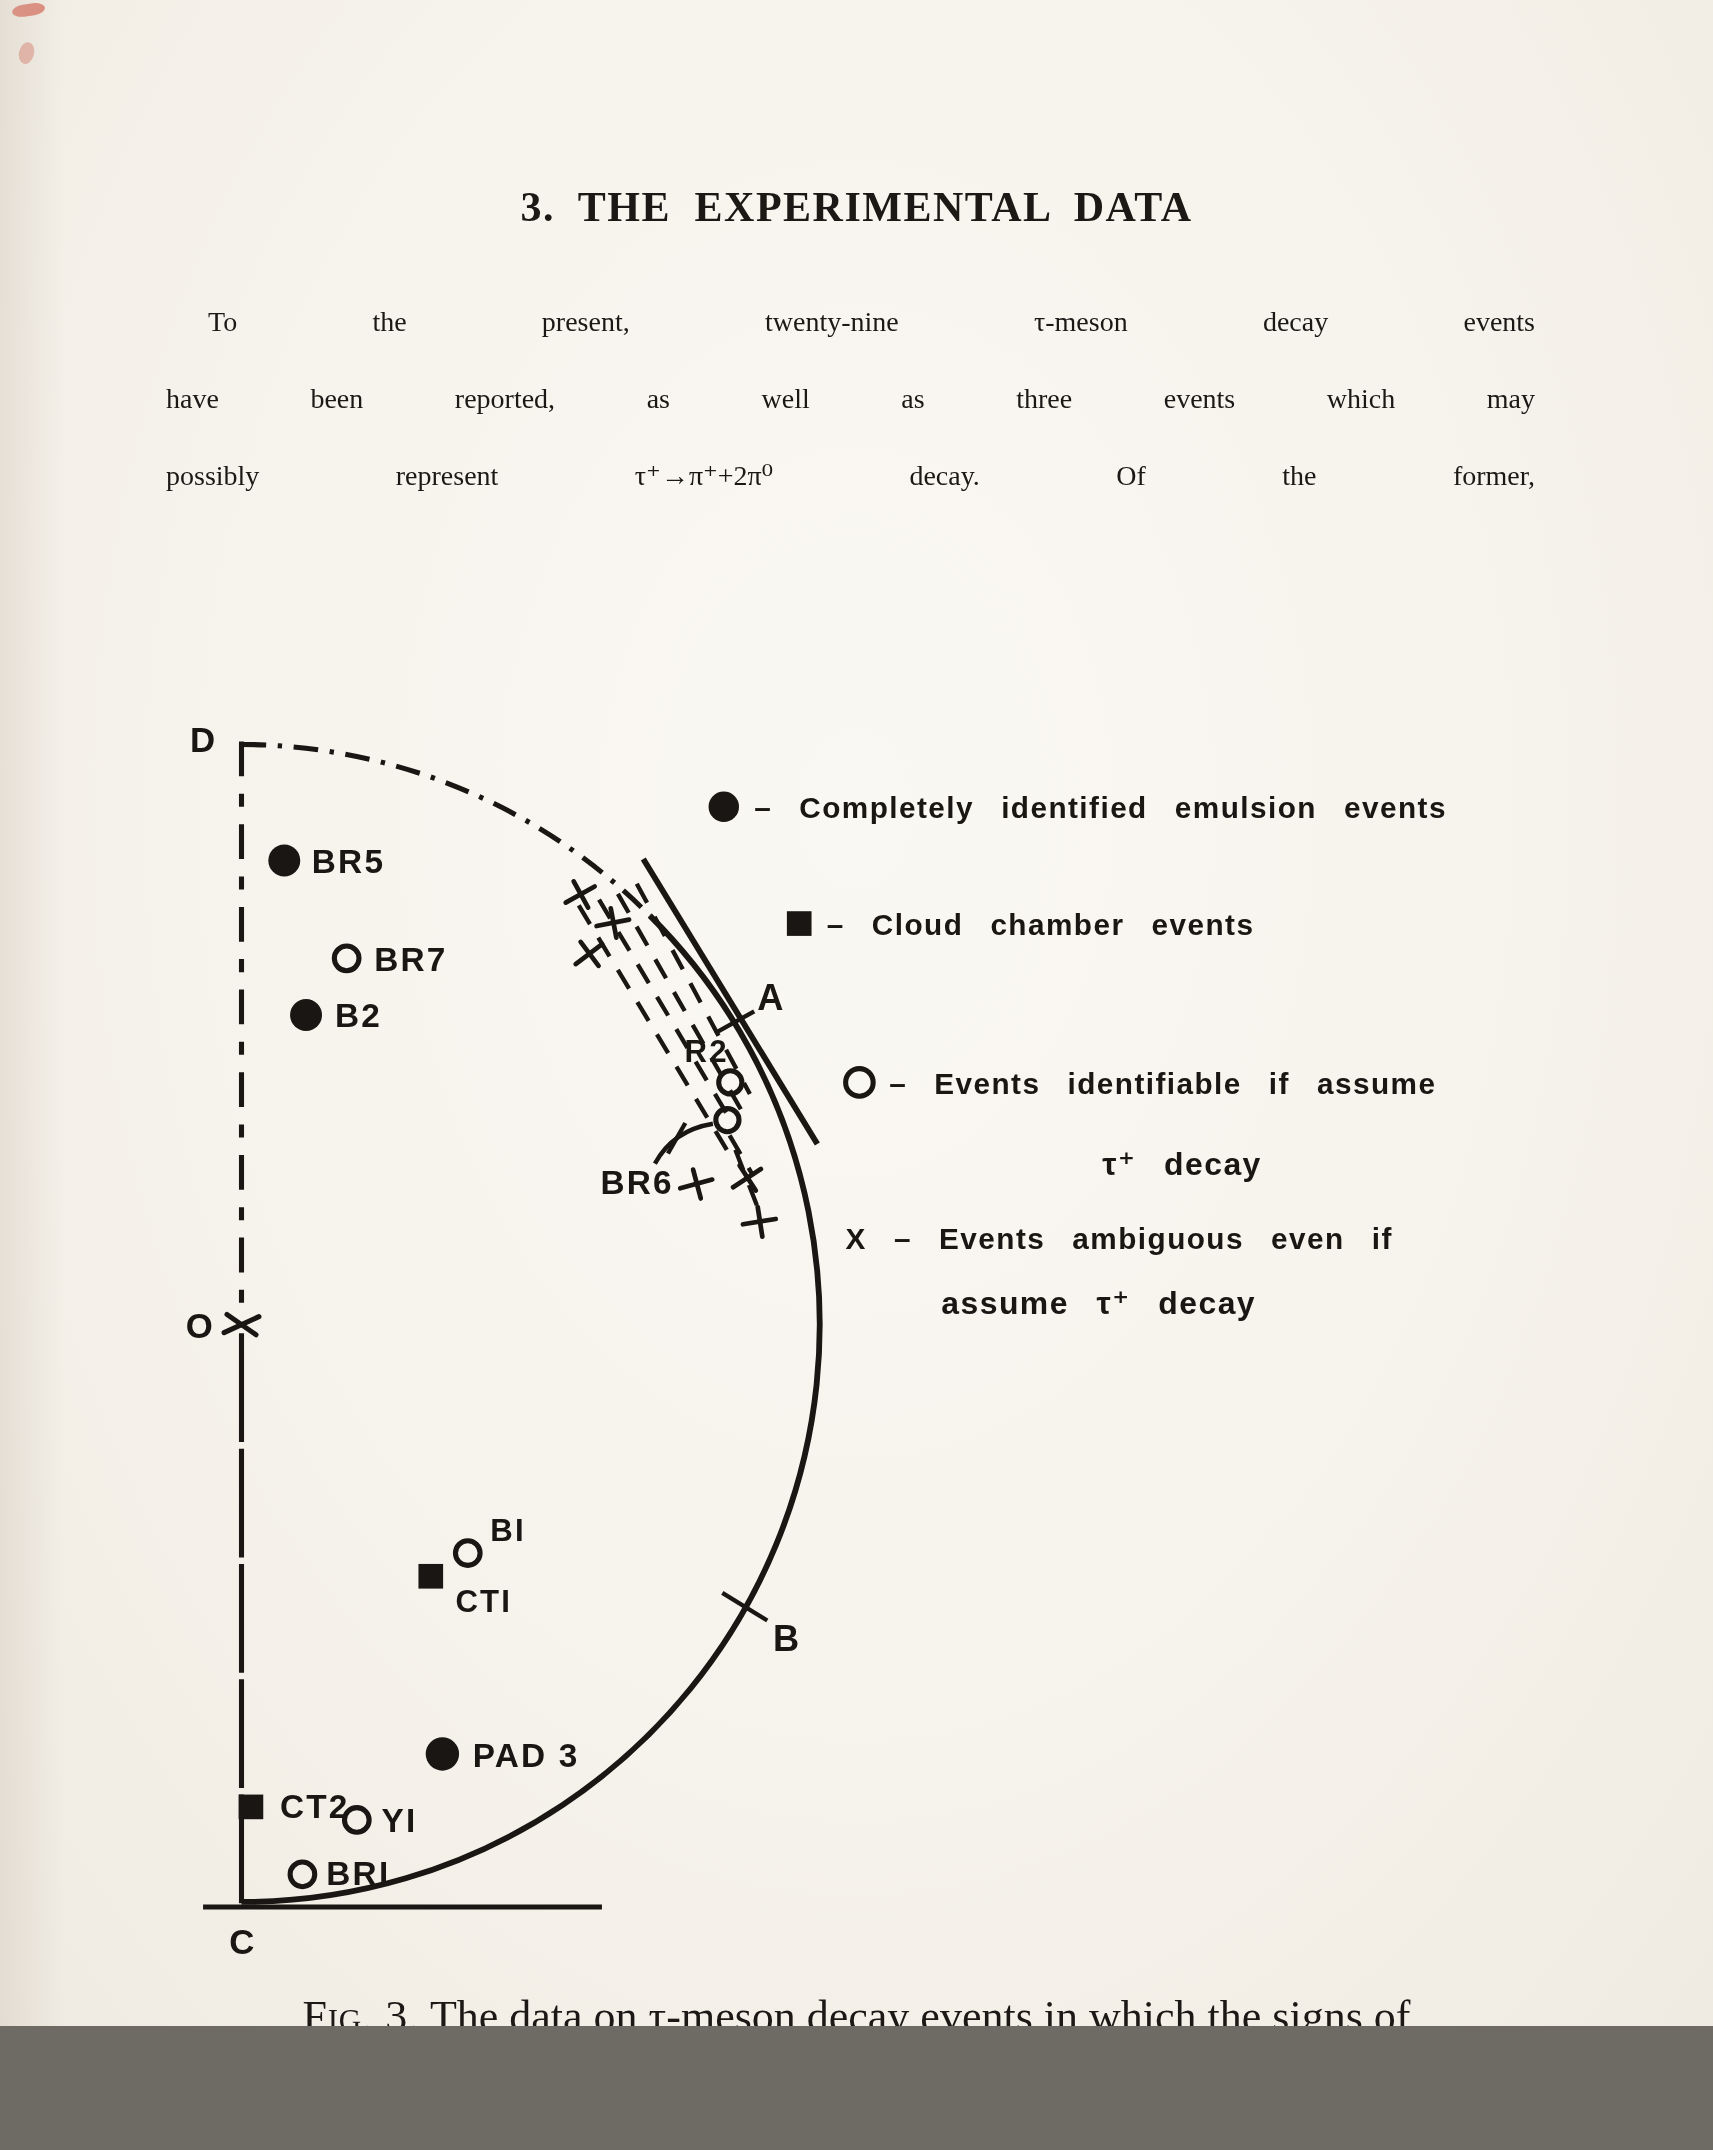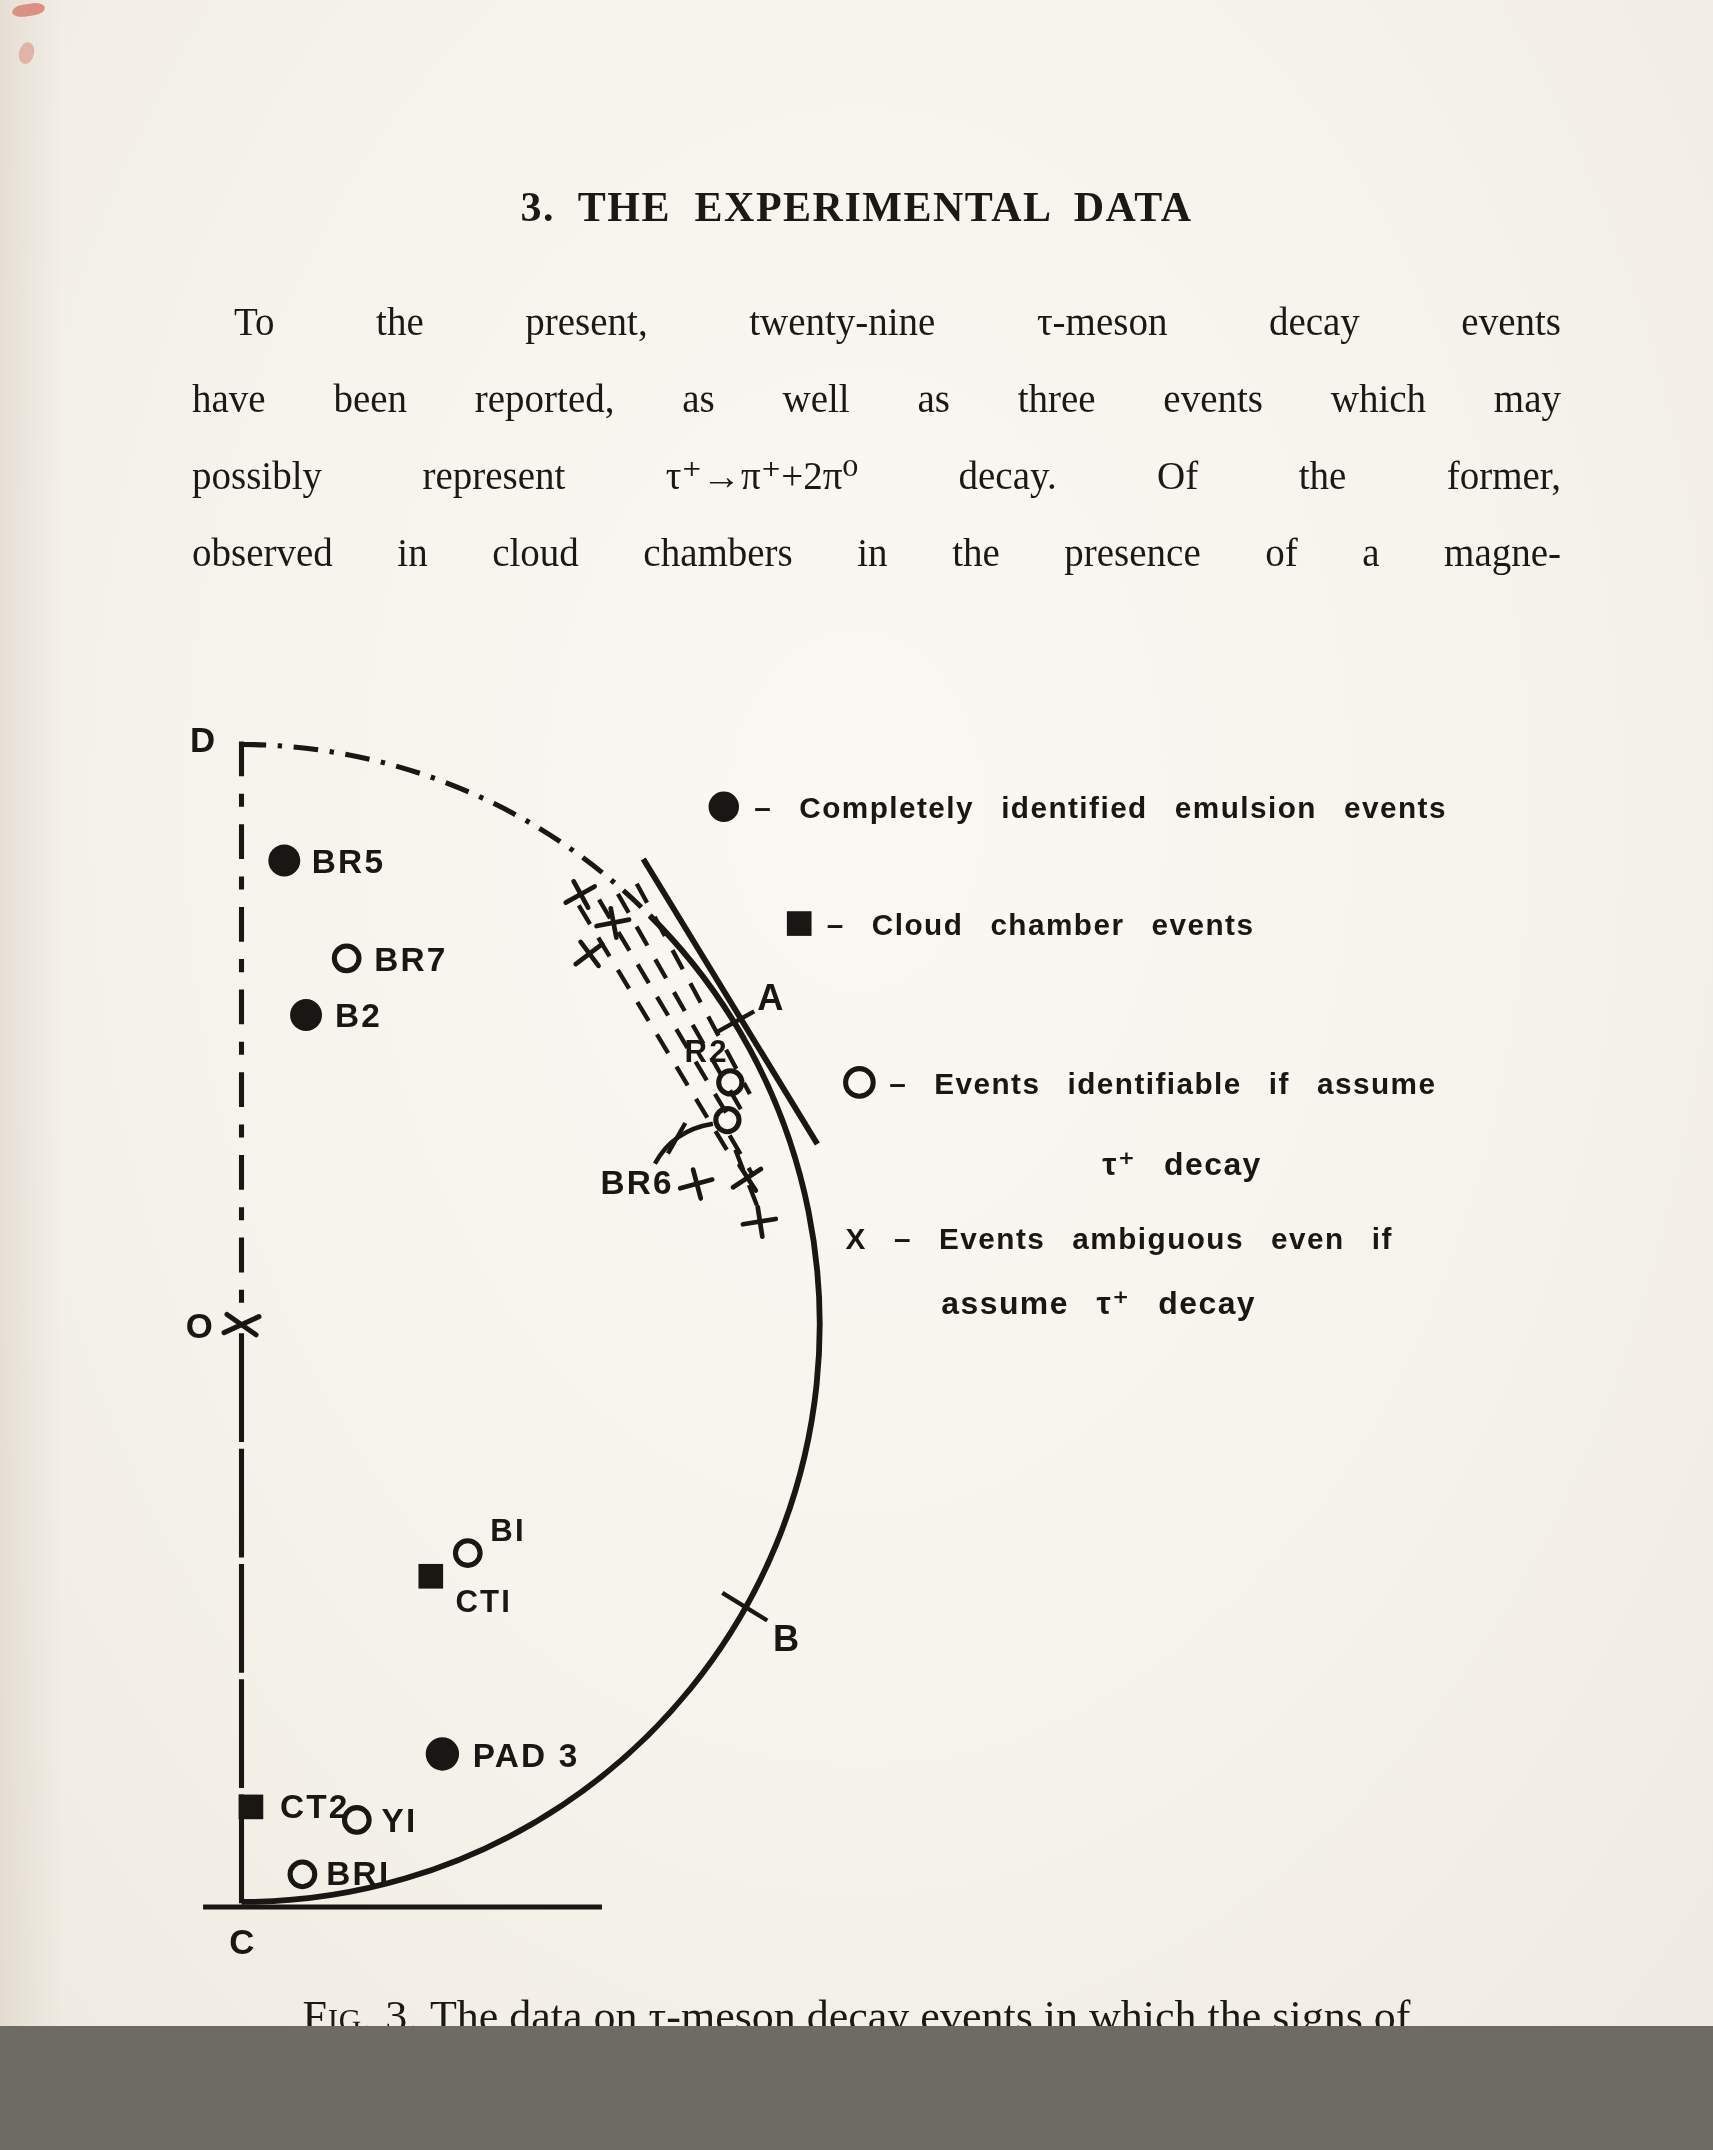--- a/index.html
+++ b/index.html
@@ -19,22 +19,22 @@
     background:rgba(215,110,95,.45);transform:rotate(14deg);border-radius:50%;}
   .edge-shade{position:absolute;left:0;top:0;bottom:0;width:65px;
     background:linear-gradient(90deg,rgba(190,175,160,.25),rgba(190,175,160,0));}
 
   .section-title{
     position:absolute;top:183px;left:0;width:100%;
     text-align:center;font-weight:bold;font-size:42px;
     letter-spacing:1.5px;word-spacing:11.6px;
   }
   .para{
-    position:absolute;left:192px;top:283px;width:1369px;
-    font-size:39px;line-height:77px;
+    position:absolute;left:166px;top:283px;width:1369px;
+    font-size:28px;line-height:77px;
   }
   .para .pline{text-align:justify;text-align-last:justify;white-space:nowrap;}
   .para .pline.indent{padding-left:42px;}
 
   .caption{
     position:absolute;left:0;top:1989px;width:100%;
     text-align:center;font-size:44px;line-height:56px;
   }
   .caption .figlabel{font-variant:small-caps;letter-spacing:0.7px;}
 
@@ -60,21 +60,20 @@
   <div class="artifact-red-1"></div>
   <div class="artifact-red-2"></div>
   <div class="edge-shade"></div>
 
   <div class="section-title">3. THE EXPERIMENTAL DATA</div>
 
   <div class="para">
     <div class="pline indent">To the present, twenty-nine τ-meson decay events</div>
     <div class="pline">have been reported, as well as three events which may</div>
     <div class="pline">possibly represent τ⁺→π⁺+2π⁰ decay. Of the former,</div>
-    <div class="pline">observed in cloud chambers in the presence of a magne-</div>
   </div>
 
   <svg width="1713" height="2151" viewBox="0 0 2362 2965">
 
     <path class="ink" d="M 333 1022 L 333 1815" stroke-width="7" stroke-dasharray="48 24 18 24"></path>
     <path class="ink" d="M 333 1838 L 333 2629" stroke-width="7" stroke-dasharray="150 9"></path>
     <path class="ink" d="M 280 2629 L 830 2629" stroke-width="7"></path>
 
     <path class="ink" d="M 333 1026 A 796 796 0 0 1 896 1262" stroke-width="7" stroke-dasharray="34 16 6 16"></path>
     <path class="ink" d="M 896 1262 A 796 796 0 0 1 333 2622" stroke-width="8"></path>

